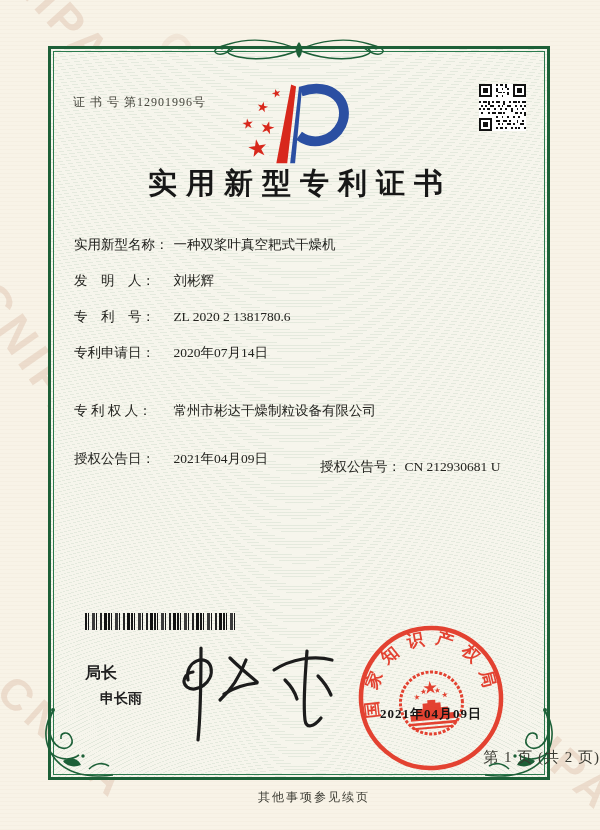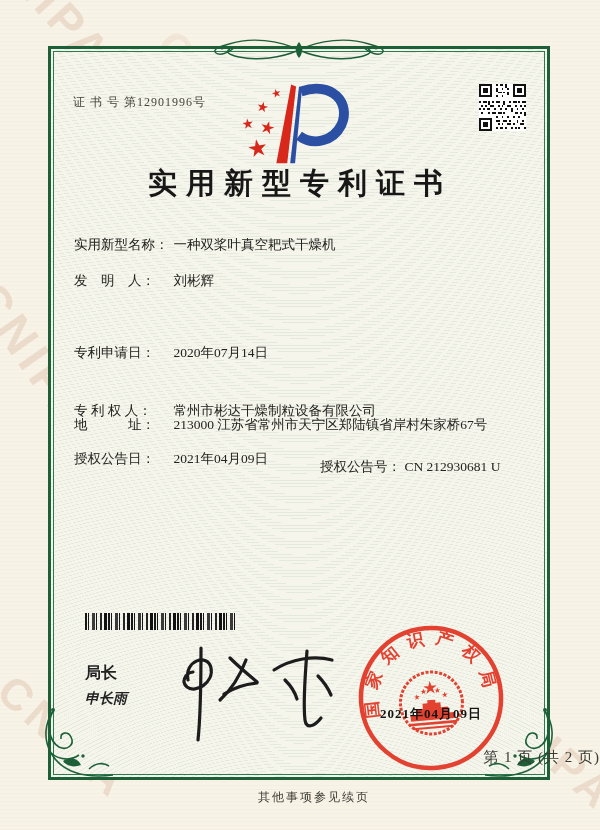--- a/index.html
+++ b/index.html
@@ -48,21 +48,21 @@
     text-indent:2.1em; margin-bottom:2px;
   }
   .barcode {
     position:absolute; left:85px; top:613px; width:153px; height:17px;
     background:repeating-linear-gradient(90deg,
       #161616 0 2px, transparent 2px 3px, #161616 3px 4px, transparent 4px 7px,
       #3a3a3a 7px 10px, transparent 10px 11px, #161616 11px 12px, transparent 12px 15px,
       #252525 15px 17px, transparent 17px 19px, #101010 19px 22px, transparent 22px 23px);
   }
   .dir-title { position:absolute; left:85px; top:663px; font-size:16px; font-weight:600; color:#222; }
-  .dir-name  { position:absolute; left:85px; top:690px; font-size:14px; font-weight:600; color:#222;font-style:italic; }
+  .dir-name  { position:absolute; left:100px; top:690px; font-size:14px; font-weight:600; color:#222; }
   .sig { position:absolute; left:158px; top:640px; width:200px; height:110px; }
   .seal { position:absolute; left:356px; top:623px; width:150px; height:150px; z-index:4; }
   .seal-date {
     position:absolute; left:352px; top:705px; width:158px; text-align:center; z-index:5;
     font-size:13px; font-weight:600; color:#141414; letter-spacing:1px; white-space:nowrap;
   }
   .page-info { position:absolute; left:0; right:0; top:748px; text-align:right; font-size:15px; color:#3a3a32; letter-spacing:1px; }
   .note { position:absolute; left:0; right:0; top:789px; text-align:center; font-size:12px; color:#3c3c34; letter-spacing:2px; z-index:3;padding-left:28px; }
   svg { display:block; }
 </style>
@@ -164,31 +164,31 @@
     <div class="title">实用新型专利证书</div>
 
     <div class="row r0">
       <span class="lab">实用新型名称：</span>
       <span>一种双桨叶真空耙式干燥机</span>
     </div>
     <div class="row r1">
       <span class="lab">发　明　人：</span>
       <span>刘彬辉</span>
     </div>
+    <div class="row r2">
+      <span class="lab">专　利　号：</span>
+      <span>ZL 2020 2 1381780.6</span>
+    </div>
     <div class="row r3">
       <span class="lab">专利申请日：</span>
       <span>2020年07月14日</span>
     </div>
     <div class="row r4">
       <span class="lab">专 利 权 人：</span>
       <span>常州市彬达干燥制粒设备有限公司</span>
-    </div>
-    <div class="row r5">
-      <span class="lab">地　　　址：</span>
-      <span>213000 江苏省常州市天宁区郑陆镇省岸村朱家桥67号</span>
     </div>
     <div class="row r6">
       <span class="lab">授权公告日：</span>
       <span>2021年04月09日</span>
       <span class="grant2">
         <span>授权公告号：</span>
         <span>CN 212930681 U</span>
       </span>
     </div>
 

